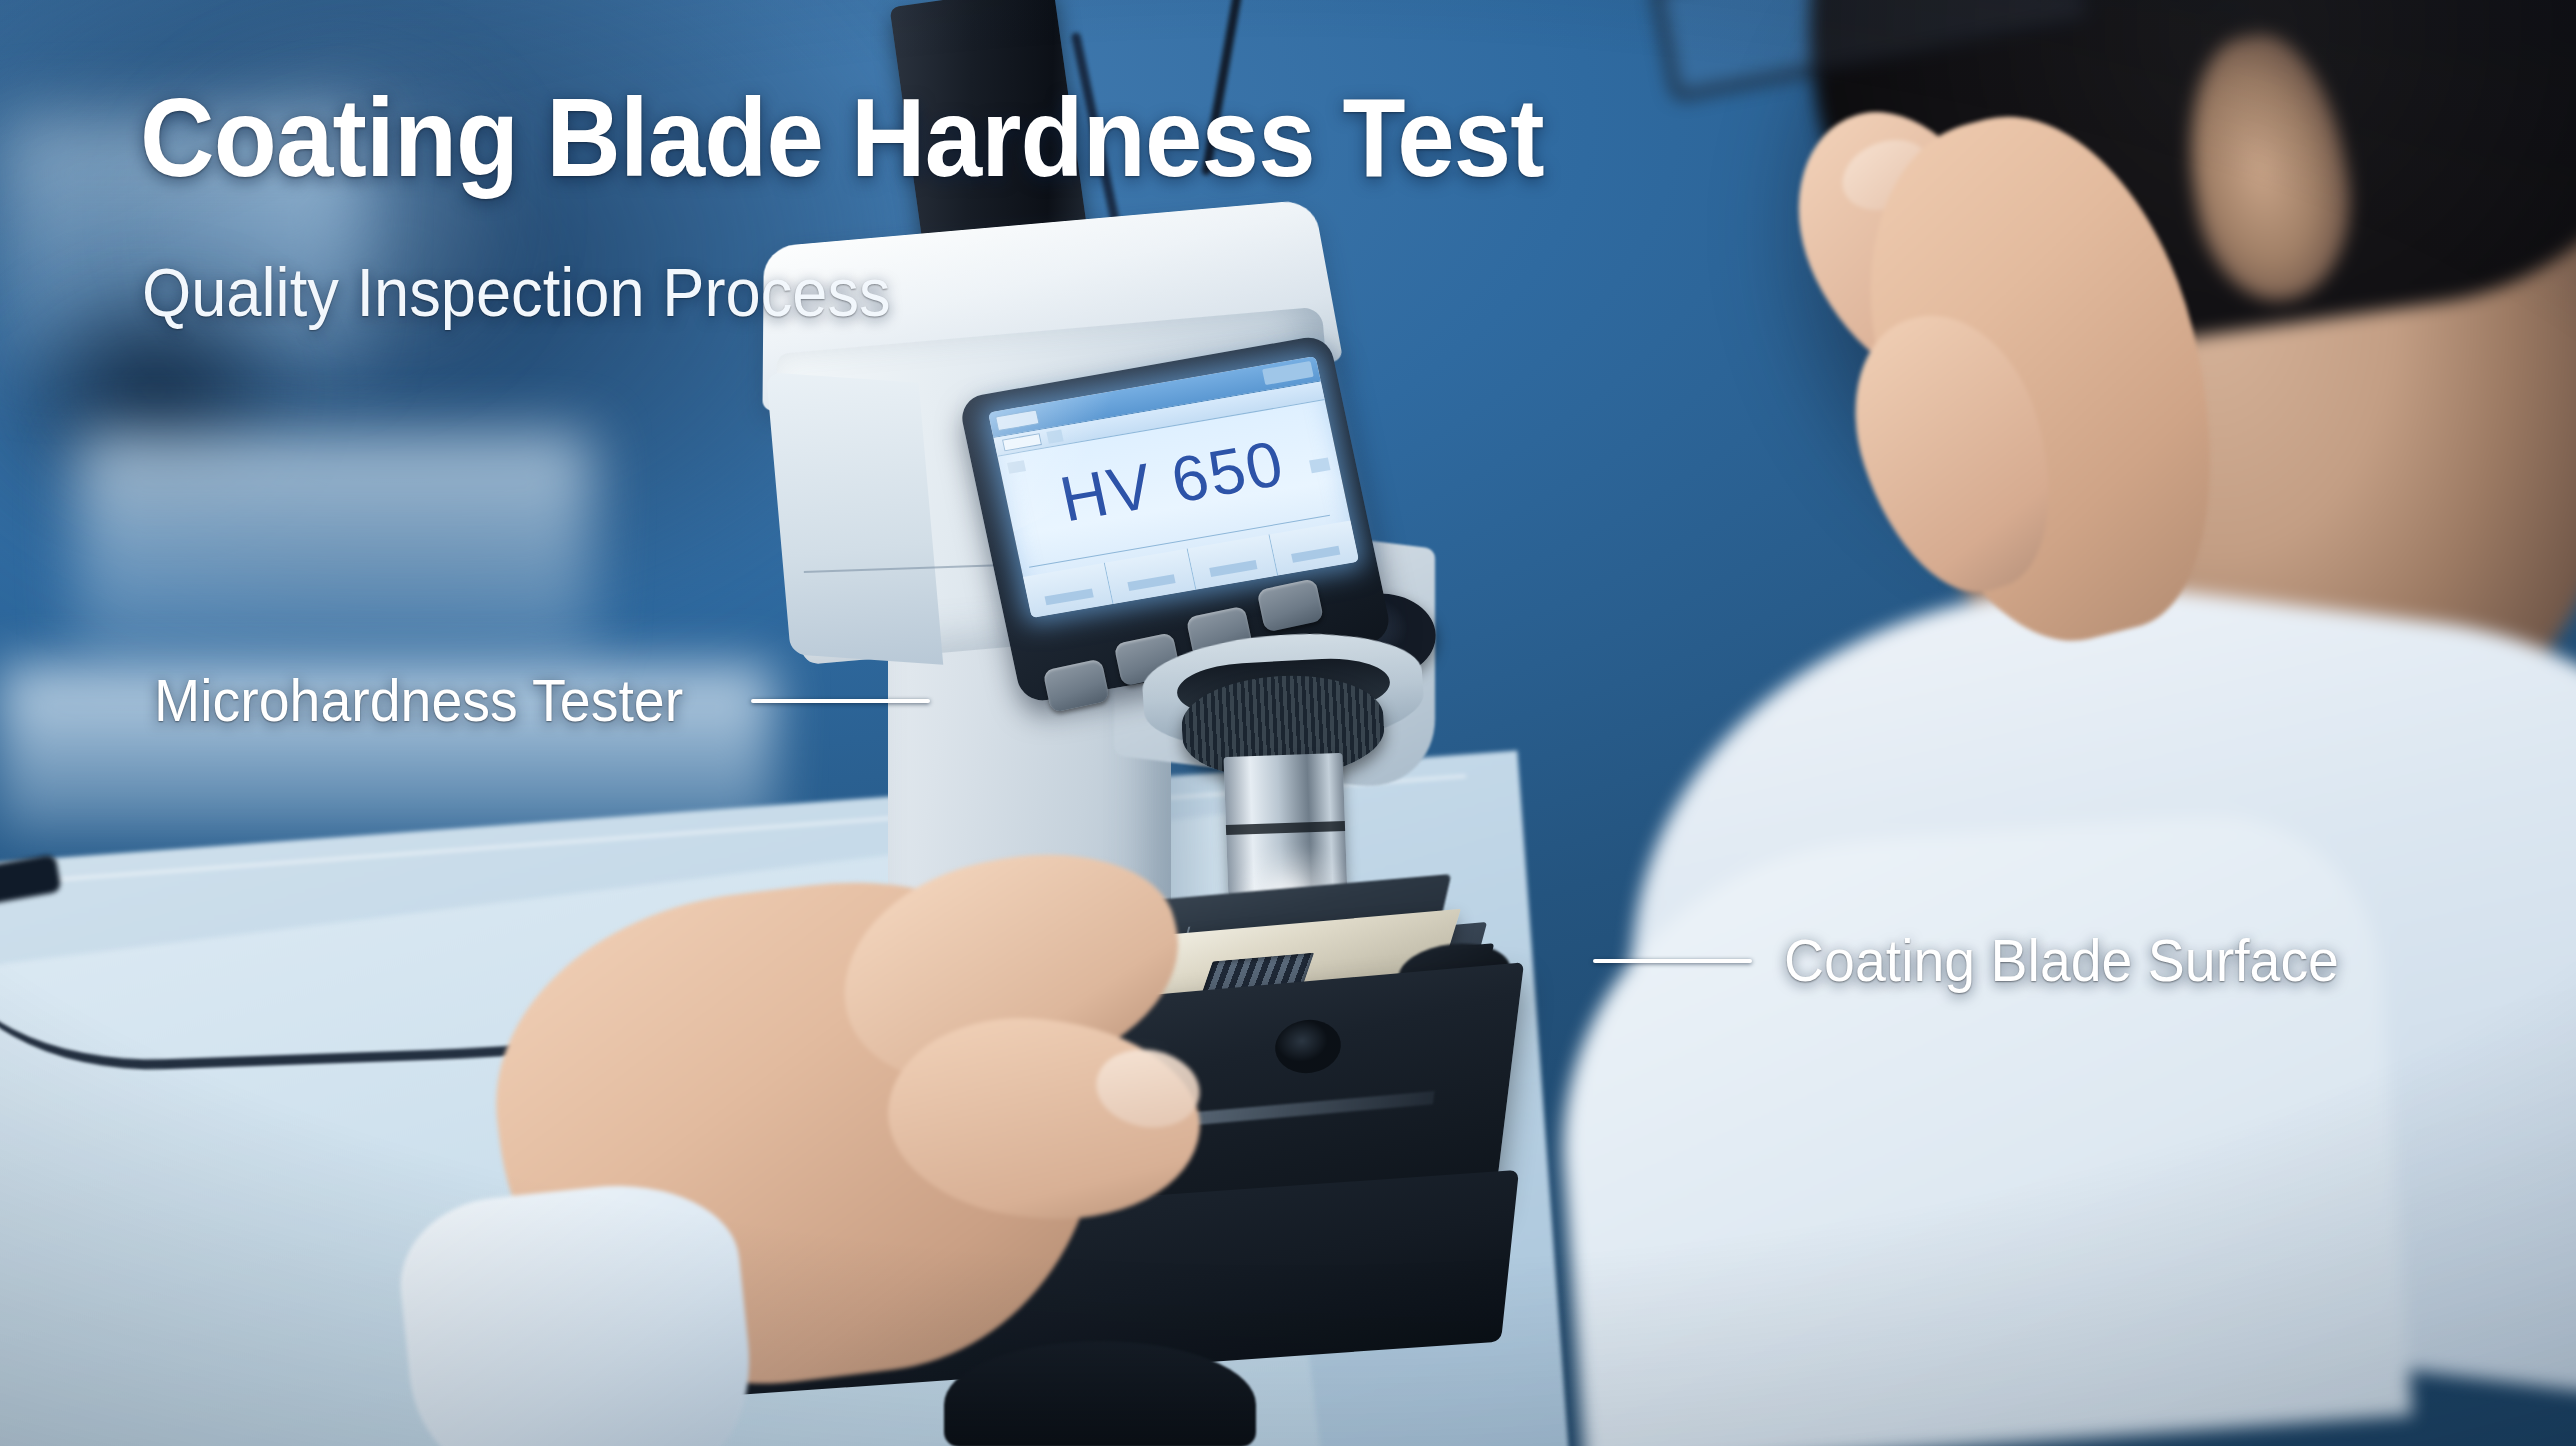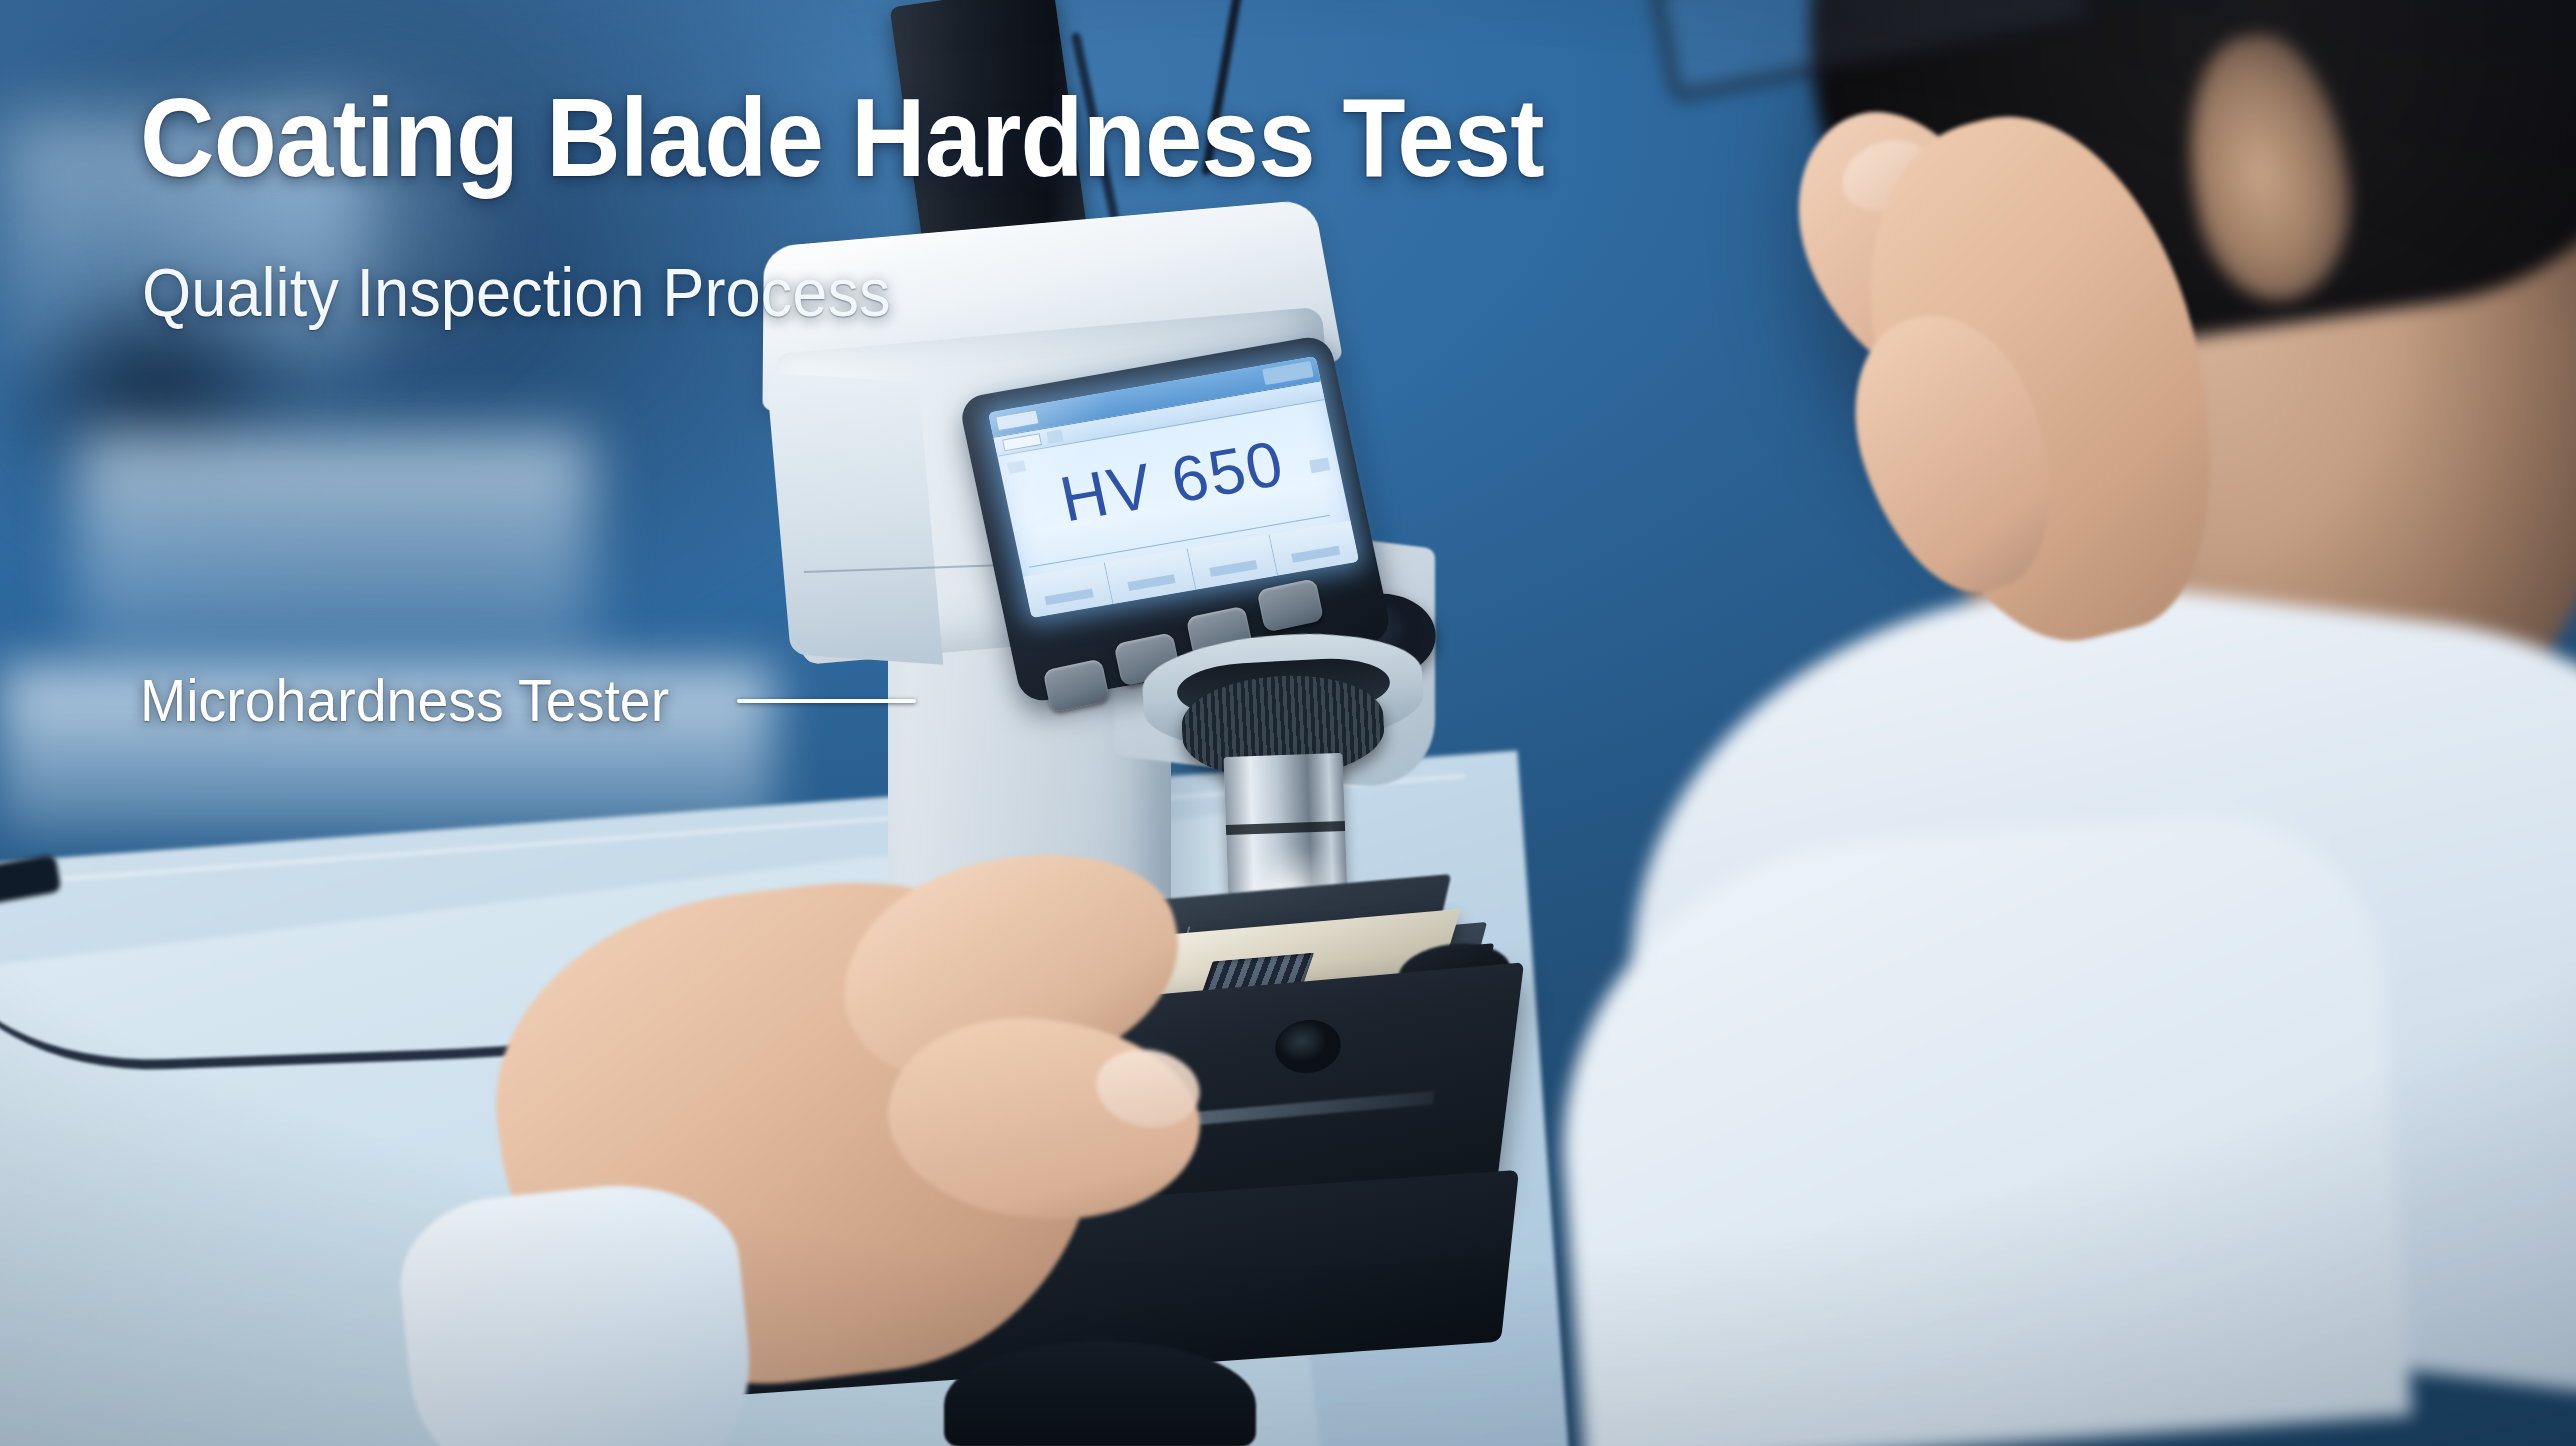--- a/index.html
+++ b/index.html
@@ -528,21 +528,21 @@
     text-shadow:0 3.8px 17px rgba(10,30,60,.55), 0 0.9px 2.8px rgba(0,0,0,.45);
     white-space:nowrap;
   }
   .subtitle{
     position:absolute;left:142px;top:253px;
     font-size:68px;font-weight:400;color:#f2f7fc;
     transform:scaleX(.93);transform-origin:left top;
     text-shadow:0 2.8px 13.2px rgba(10,30,60,.5), 0 0.9px 1.9px rgba(0,0,0,.4);
     white-space:nowrap;
   }
-  .anno{position:absolute;display:flex;align-items:center;white-space:nowrap;}
+  .anno{position:absolute;display:flex;align-items:center;white-space:nowrap;margin-left:14px;}
   .anno-label{
     font-size:59px;font-weight:400;color:#ffffff;
     transform:scaleX(.94);transform-origin:left center;
     text-shadow:0 2.8px 13.2px rgba(8,26,52,.6), 0 0.9px 1.9px rgba(0,0,0,.45);
   }
   .leader{
     height:3.8px;background:#ffffff;border-radius:1.9px;
     box-shadow:0 0.9px 4.7px rgba(8,26,52,.6);
   }
   .anno-left{left:140px;top:667px;}
@@ -687,15 +687,19 @@
 
   <div class="title">Coating Blade Hardness Test</div>
 
   <div class="subtitle">Quality Inspection Process</div>
 
   <div class="anno anno-left">
     <span class="anno-label">Microhardness Tester</span>
     <span class="leader"></span>
   </div>
 
+  <div class="anno anno-right">
+    <span class="leader"></span>
+    <span class="anno-label">Coating Blade Surface</span>
+  </div>
 
 </div>
 
 
 </body></html>

